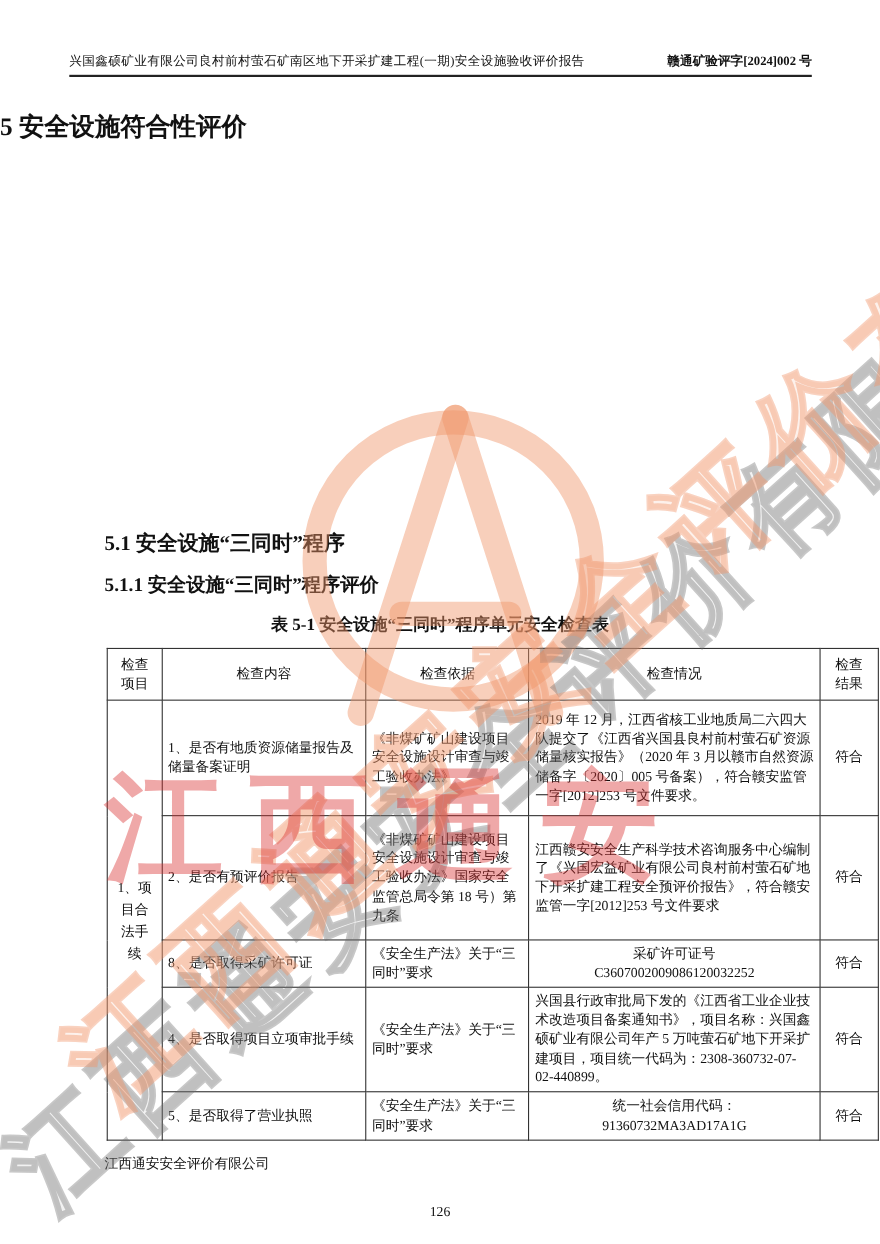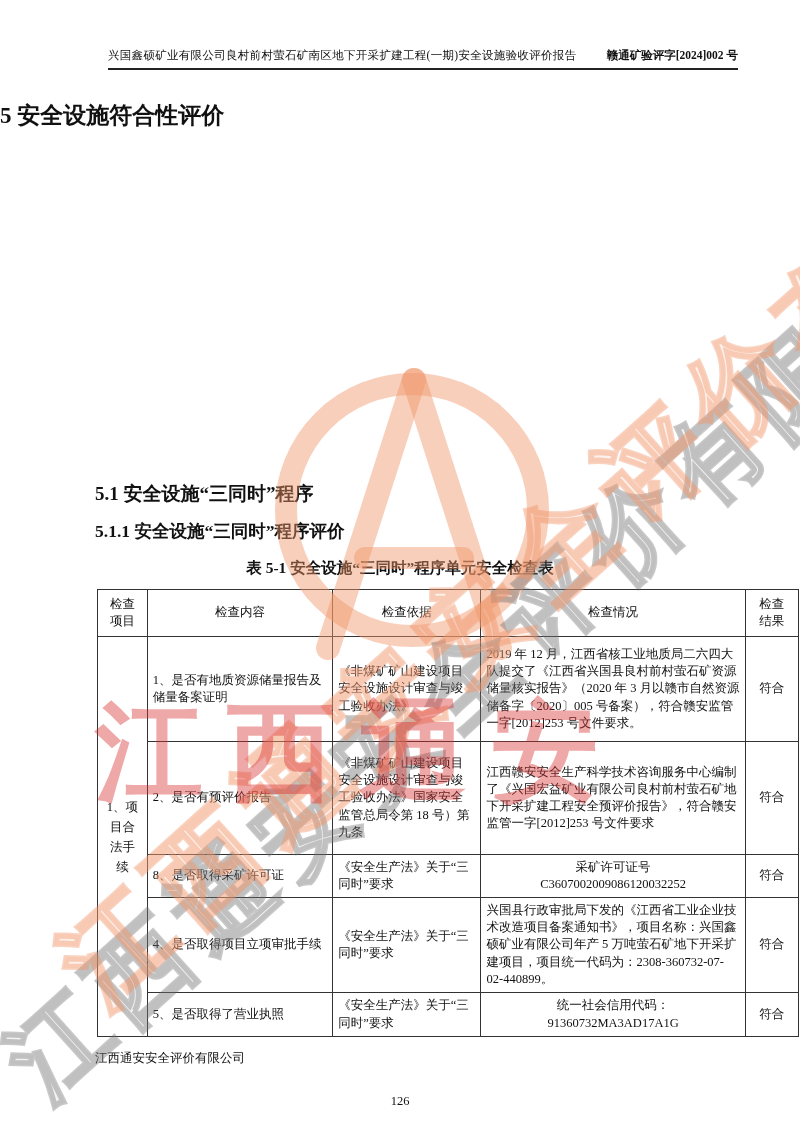--- a/index.html
+++ b/index.html
@@ -6,21 +6,21 @@
   .page{
     position:relative;width:800px;height:1131px;margin:0 auto;
     background:#ffffff;overflow:hidden;
     font-family:"Liberation Serif","DejaVu Serif",serif;
     color:#111;
   }
   
   .hdr{
     position:absolute;left:63px;right:62px;top:48px;
     display:flex;justify-content:space-between;align-items:flex-end;
-    font-size:11.5px;padding-bottom:5px;border-bottom:2px solid #222;margin-left:45px;
+    font-size:11.5px;padding-bottom:5px;border-bottom:2px solid #222;
   }
   .hdr .left{letter-spacing:.3px;}
   .hdr .right{font-weight:bold;}
   
   .doc-title{
     position:absolute;left:0;right:0;top:100px;text-align:left;
     font-size:23px;font-weight:bold;
   }
   .para{
     position:absolute;left:95px;right:93px;

